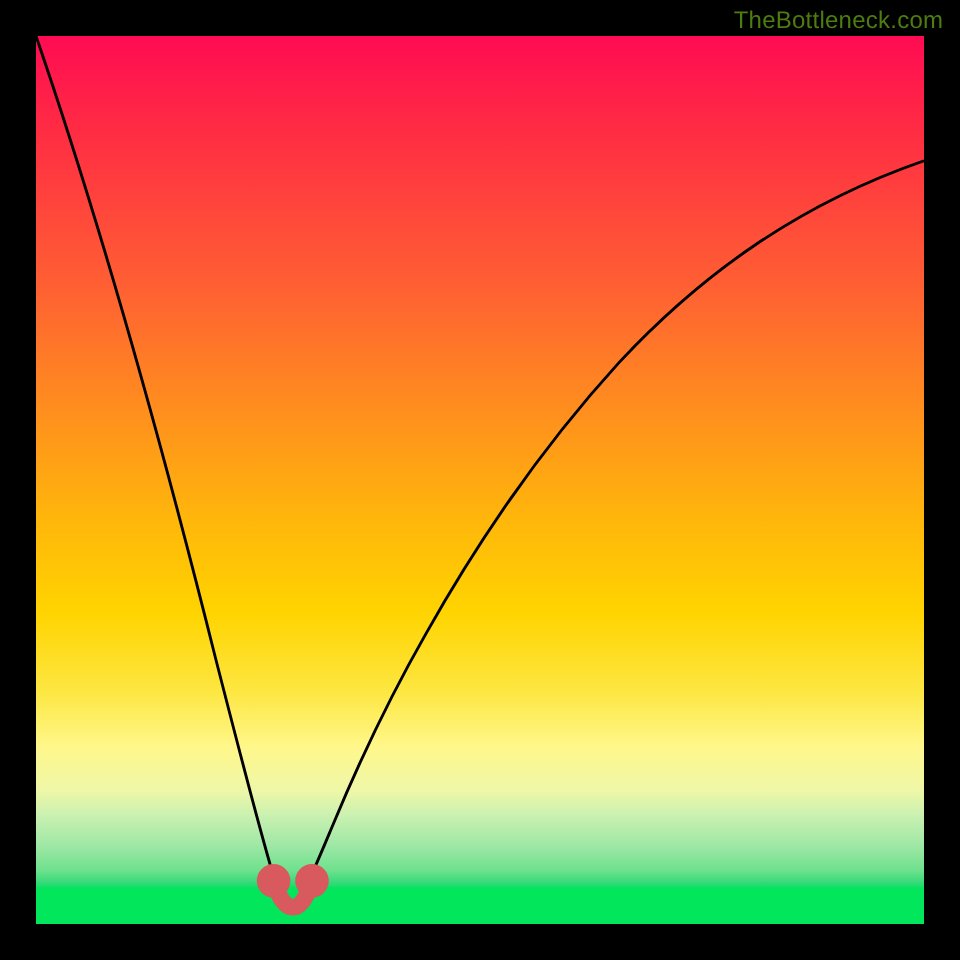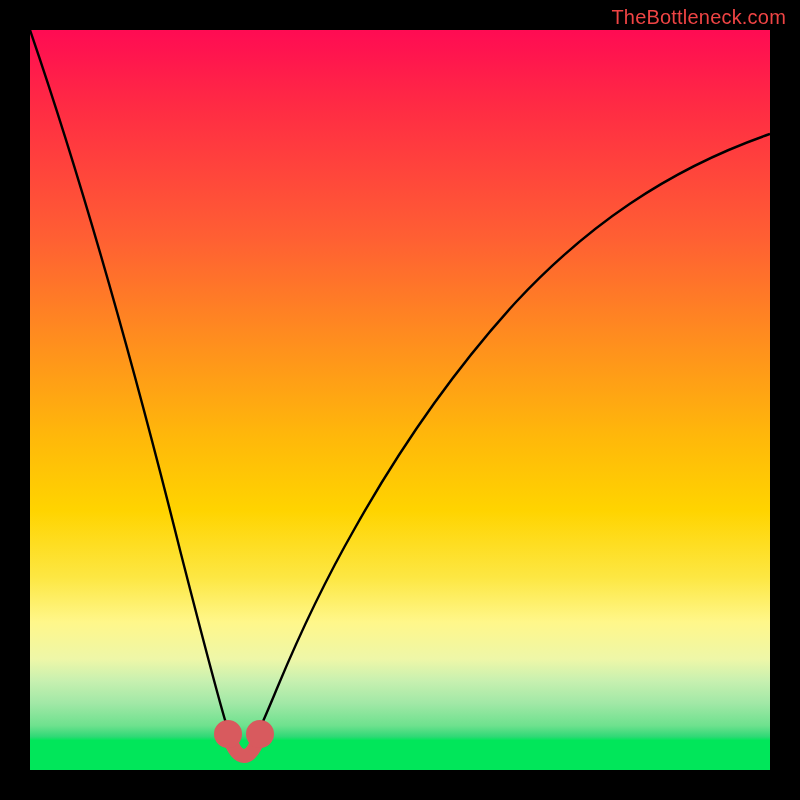--- a/index.html
+++ b/index.html
@@ -48,21 +48,21 @@
     left: 0;
     top: 0;
     width: 740px;
     height: 740px;
     display: block;
   }
   .watermark {
     position: absolute;
     top: 6px;
     right: 14px;
-    color: #ef4444;
+    color: #4d7c0f;
     font-size: 20px;
     letter-spacing: 0.2px;
   }
 </style>
 </head>
 <body>
 
 <div class="outer">
   <div class="watermark">TheBottleneck.com</div>
 

